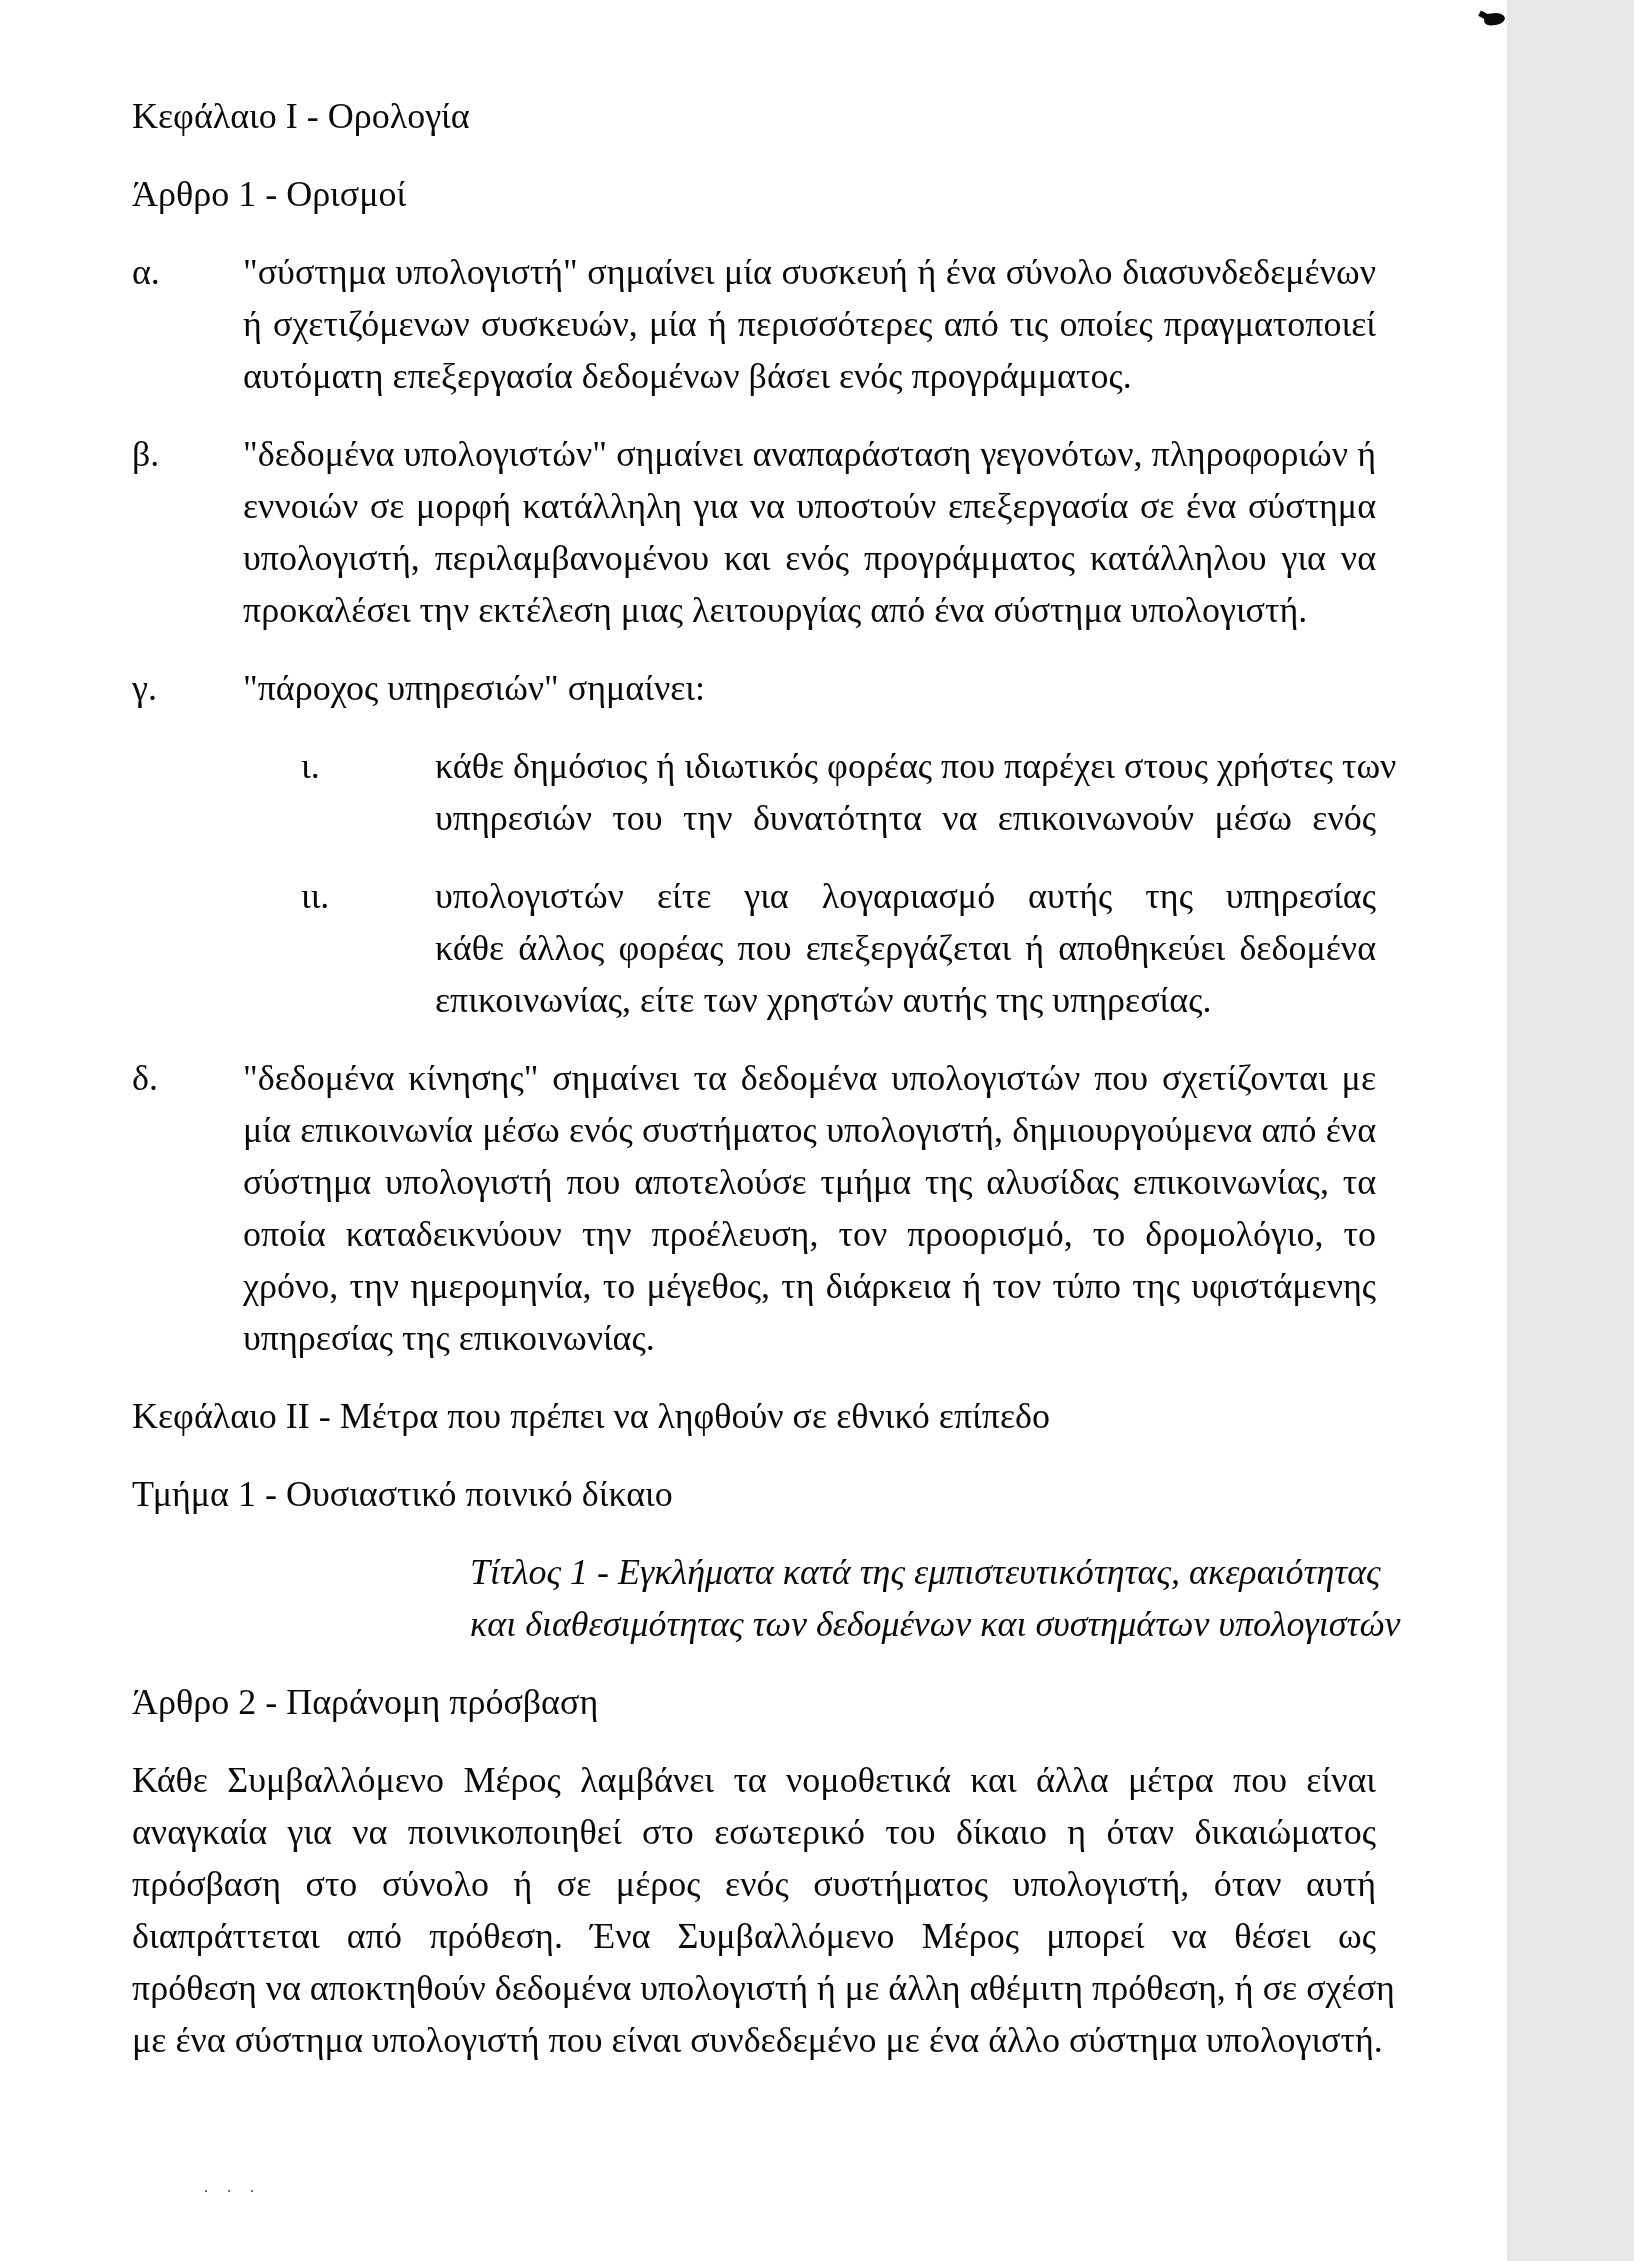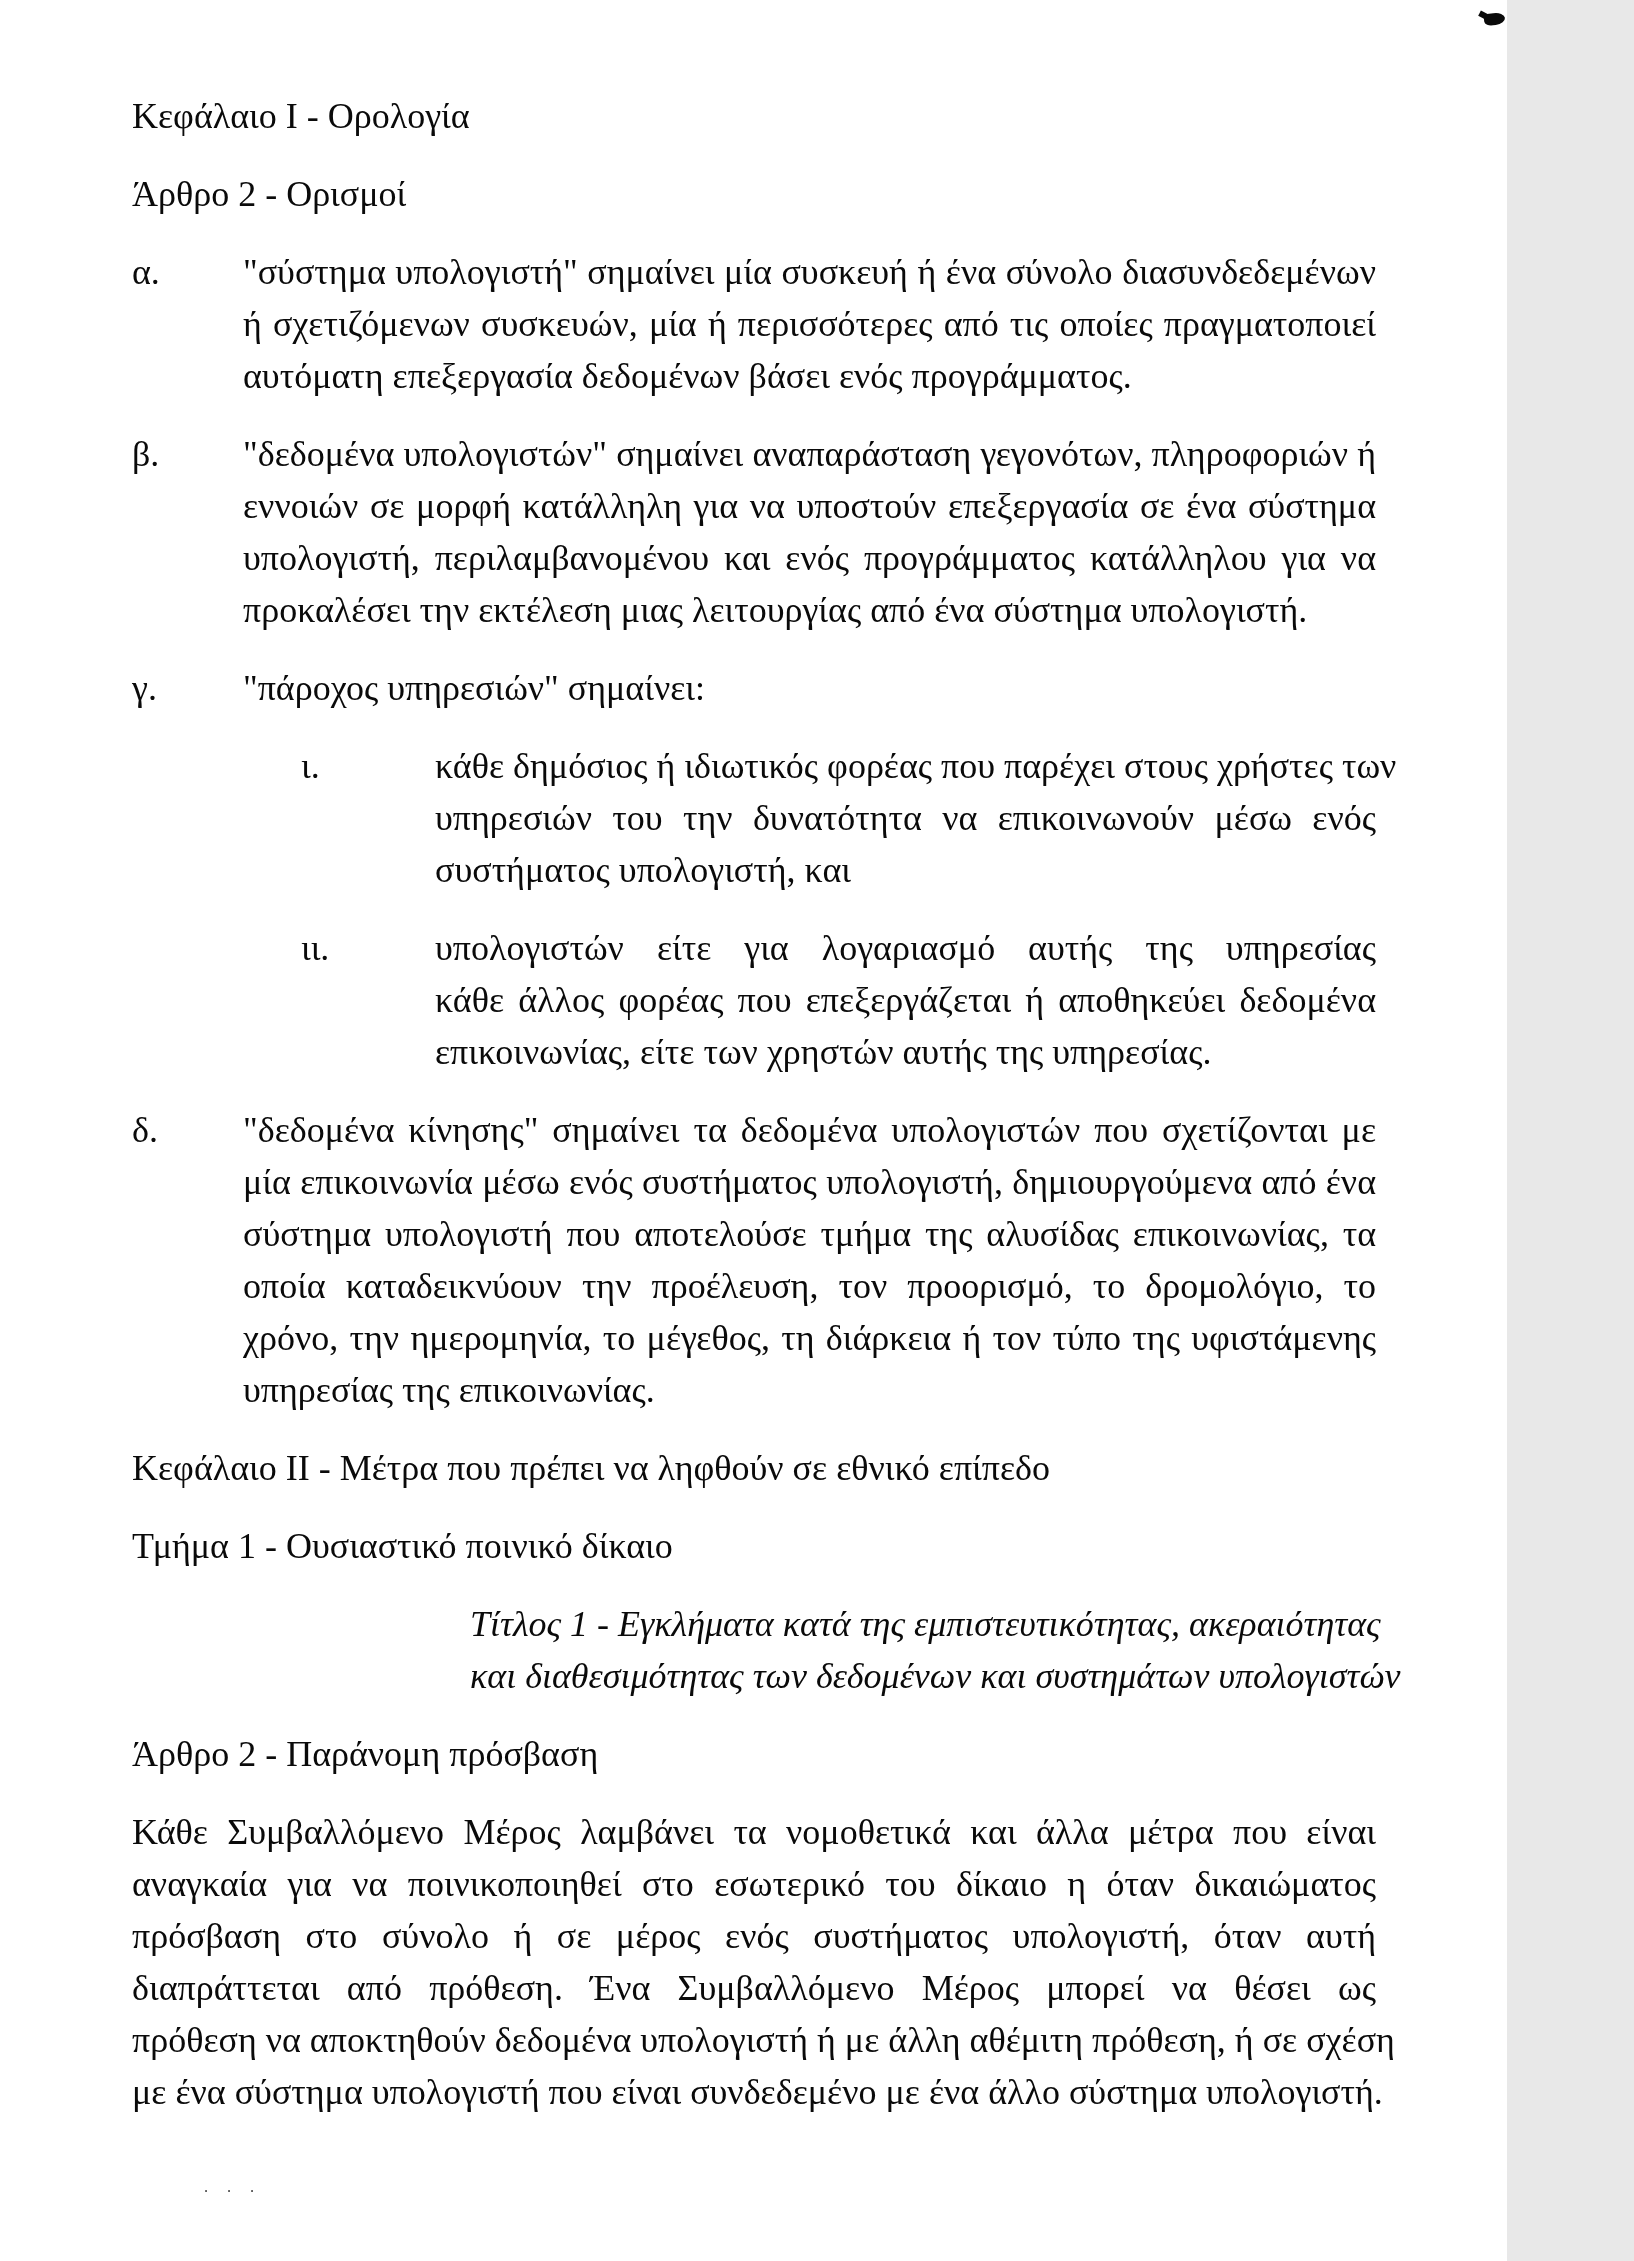--- a/index.html
+++ b/index.html
@@ -54,21 +54,21 @@
 <body>
 
 <div class="page">
 
   <div class="ink-speck"></div>
 
   <div class="content">
 
     <div class="line">Κεφάλαιο I - Ορολογία</div>
 
-    <div class="line">Άρθρο 2 - Ορισμοί</div>
+    <div class="line">Άρθρο 1 - Ορισμοί</div>
 
 
     <div class="def-item">
       <span class="marker">α.</span>
       <div class="jline">"σύστημα υπολογιστή" σημαίνει μία συσκευή ή ένα σύνολο διασυνδεδεμένων</div>
       <div class="jline">ή σχετιζόμενων συσκευών, μία ή περισσότερες από τις οποίες πραγματοποιεί</div>
       <div class="jline last">αυτόματη επεξεργασία δεδομένων βάσει ενός προγράμματος.</div>
     </div>
 
     <div class="def-item">
@@ -81,21 +81,20 @@
 
     <div class="def-item">
       <span class="marker">γ.</span>
       <div class="jline last">"πάροχος υπηρεσιών" σημαίνει:</div>
     </div>
 
     <div class="sub-item">
       <span class="marker">ι.</span>
       <div class="jline">κάθε δημόσιος ή ιδιωτικός φορέας που παρέχει στους χρήστες των</div>
       <div class="jline">υπηρεσιών του την δυνατότητα να επικοινωνούν μέσω ενός</div>
-      <div class="jline last">συστήματος υπολογιστή, και</div>
     </div>
 
     <div class="sub-item">
       <span class="marker">ιι.</span>
       <div class="jline">υπολογιστών είτε για λογαριασμό αυτής της υπηρεσίας</div>
       <div class="jline">κάθε άλλος φορέας που επεξεργάζεται ή αποθηκεύει δεδομένα</div>
       <div class="jline last">επικοινωνίας, είτε των χρηστών αυτής της υπηρεσίας.</div>
     </div>
 
     <div class="def-item">

